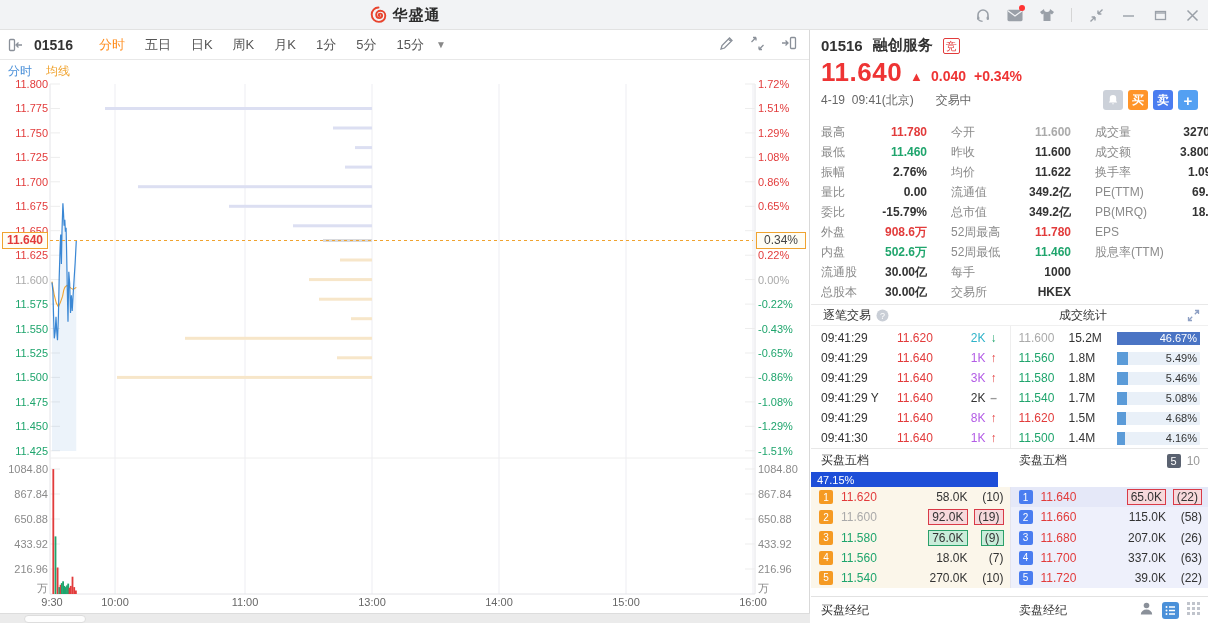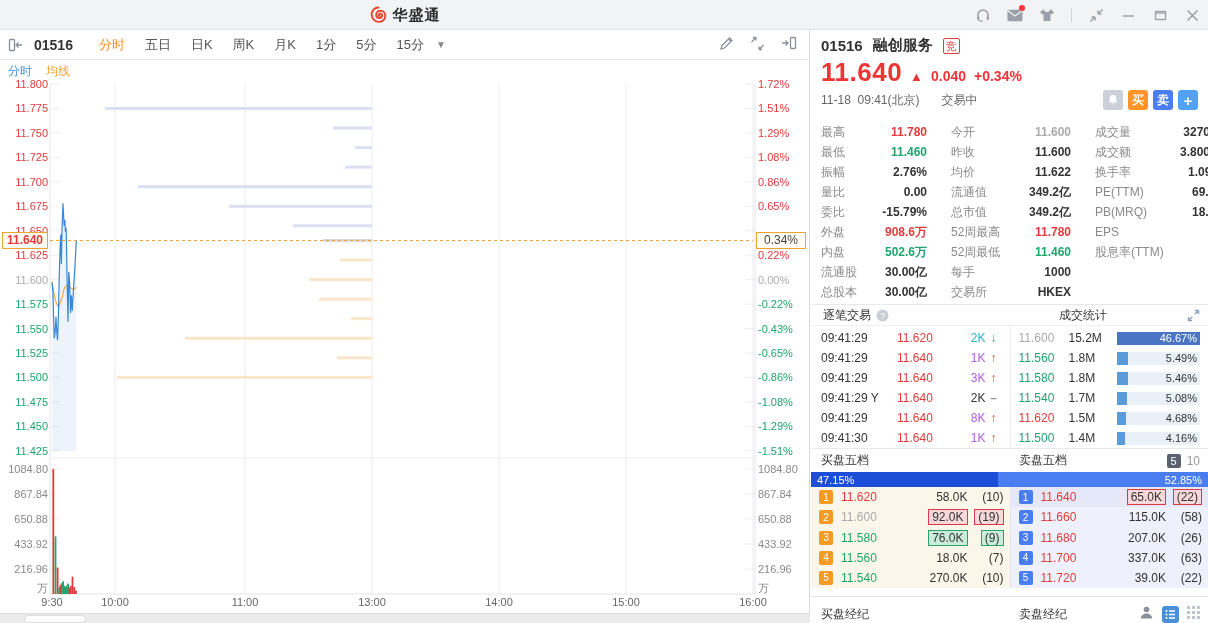--- a/index.html
+++ b/index.html
@@ -92,21 +92,21 @@
   .b-row.askhl { background:#e5e8f8; }
   .b-badge { width:14px; height:14px; border-radius:2px; color:#fff; font-size:10px; display:flex; align-items:center; justify-content:center; margin-right:8px; }
   .bid .b-badge { background:#f59a23; }
   .ask .b-badge { background:#4a7df0; }
   .b-price { width:48px; font-size:12px; }
   .b-vol { flex:1; text-align:right; color:#333; }
   .b-cnt { width:36px; text-align:right; color:#333; }
   .hl-box { border:1px solid transparent; padding:0 3px; border-radius:0; }
   .hl-red { background:#f7d9dc; border-color:#d93a47; }
   .hl-green { background:#c9edda; border-color:#2aa06a; }
-  .broker-foot { height:27px; border-top:1px solid #e2e2e2; display:flex; align-items:flex-end; position:relative; margin-top:auto; }
+  .broker-foot { height:27px; border-top:1px solid #e2e2e2; display:flex; align-items:center; position:relative; margin-top:auto; }
   .foot-icons { position:absolute; right:8px; display:flex; gap:8px; align-items:center; }
   .list-btn { width:17px; height:17px; background:#4a90d9; border-radius:3px; display:flex; align-items:center; justify-content:center; }
   .red { color:#e23b3b; }
   .purple { color:#b35ce6; } .cyan { color:#2fb3c9; } .dark { color:#333; }
 </style>
 </head>
 <body>
 
 <div class="titlebar">
   <div class="logo">
@@ -362,21 +362,21 @@
       <span class="q-name">融创服务</span>
       <span class="q-badge">竞</span>
     </div>
     <div class="q-row2">
       <span class="q-price">11.640</span>
       <span class="q-arrow">▲</span>
       <span class="q-chg">0.040</span>
       <span class="q-pct">+0.34%</span>
     </div>
     <div class="q-row3">
-      <span><span>11-18</span>&nbsp; <span>09:41(北京)</span></span>
+      <span><span>4-19</span>&nbsp; <span>09:41(北京)</span></span>
       <span>交易中</span>
     </div>
     <div class="q-btns">
       <span class="q-bell">
         <svg width="12" height="12" viewBox="0 0 12 12">
             <path d="M6 1 a3.2 3.2 0 0 1 3.2 3.2 V7 l1 1.6 H1.8 L2.8 7 V4.2 A3.2 3.2 0 0 1 6 1 z" fill="#fff"></path>
             <path d="M4.8 9.6 a1.3 1.3 0 0 0 2.4 0" fill="#fff"></path>
           </svg>
       </span>
       <span class="q-btn btn-buy">买</span>
@@ -606,21 +606,20 @@
   <div class="book-head">
     <span class="sec-title" style="margin-left:10px;">买盘五档</span>
     <span class="sec-title" style="position:absolute;left:208px;">卖盘五档</span>
     <span style="position:absolute;right:8px;display:flex;align-items:center;">
       <span class="badge5">5</span>
       <span class="badge10">10</span>
     </span>
   </div>
   <div class="ratio-bar">
     <span class="ratio-bid" id="ratio-bid" style="width: 47.15%;">47.15%</span>
-    <span class="ratio-ask">52.85%</span>
   </div>
   <div class="book-body">
     <div class="book-col bid" id="bid-rows">
         <div class="b-row">
           <span class="b-badge">1</span>
           <span class="b-price" style="color:#e23b3b">11.620</span>
           <span class="b-vol"><span class="">58.0K</span></span>
           <span class="b-cnt"><span class="">(10)</span></span>
         </div>
         <div class="b-row">

